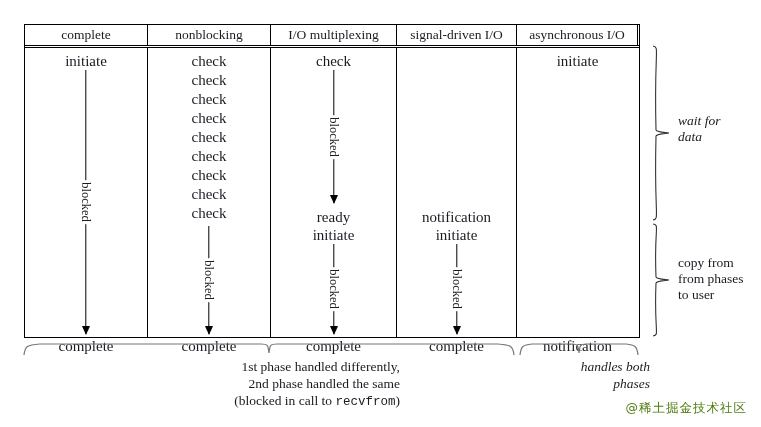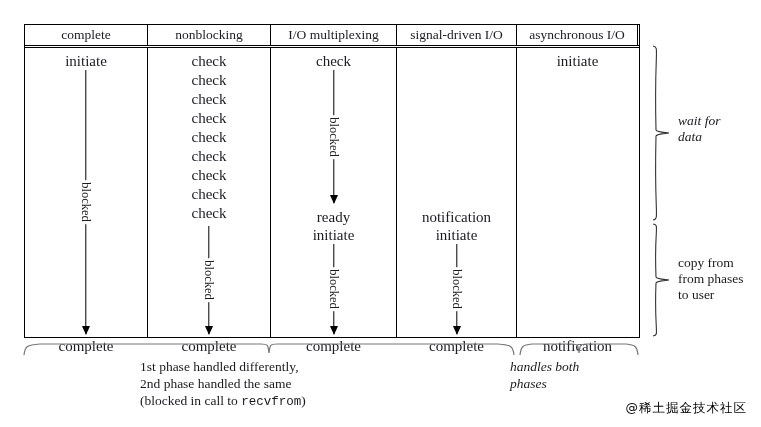--- a/index.html
+++ b/index.html
@@ -84,28 +84,28 @@
 
   
   .brace{position:absolute;}
   .bracetext{
     position:absolute;
     font-size:13.5px;line-height:16px;
     white-space:nowrap;
   }
   .captiontext{
     position:absolute;
-    text-align:left;
+    text-align:right;
     font-size:13.5px;line-height:17px;
   }
   .mono{font-family:"Liberation Mono","DejaVu Sans Mono",monospace;font-size:12.5px;}
 
   .watermark{
     position:absolute;right:14px;bottom:10px;
-    font-size:12.5px;color:#000000;
+    font-size:12.5px;color:#4d7c0f;
     font-family:"DejaVu Sans","Liberation Sans",sans-serif;
     letter-spacing:1px;
     white-space:nowrap;
   }
 </style>
 </head>
 <body>
 
 <div class="stage">
 

